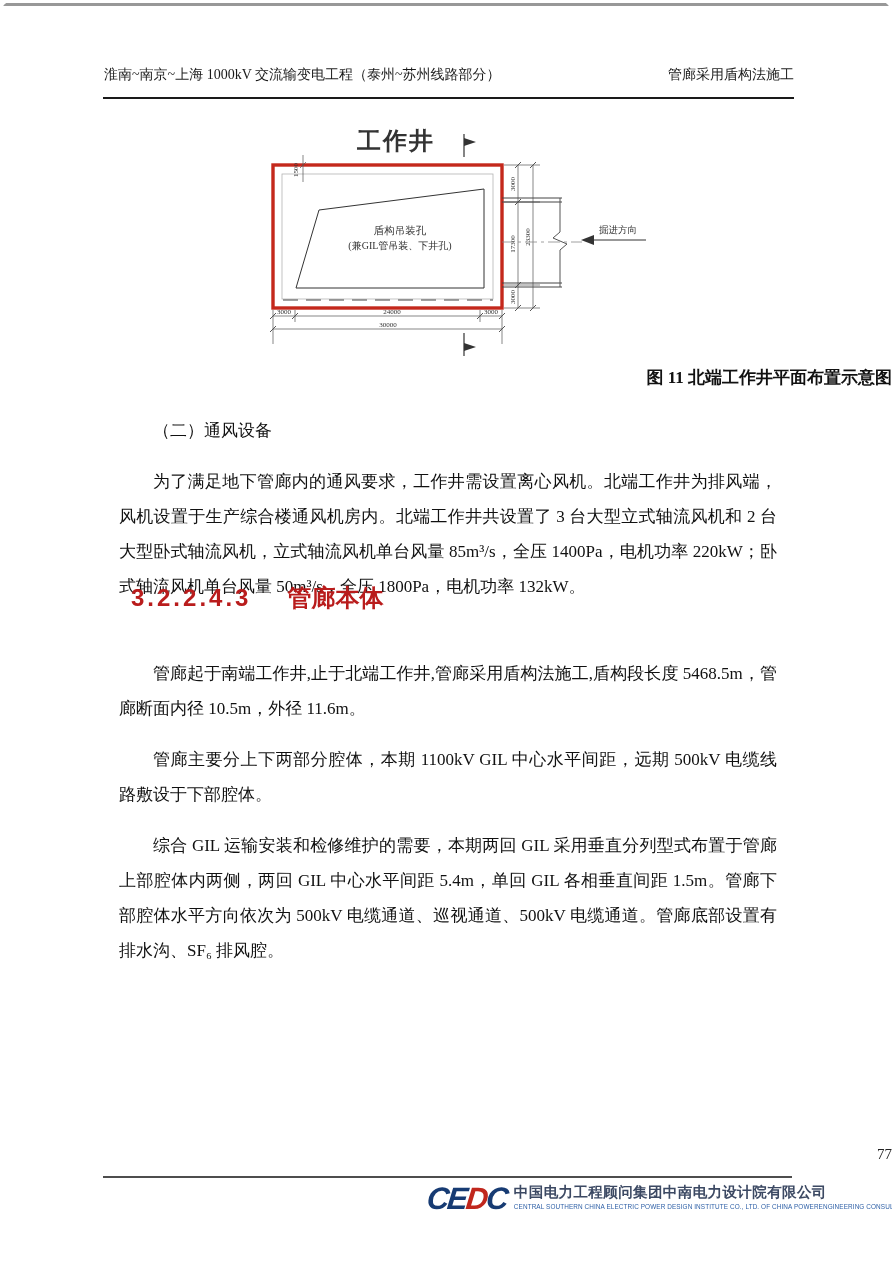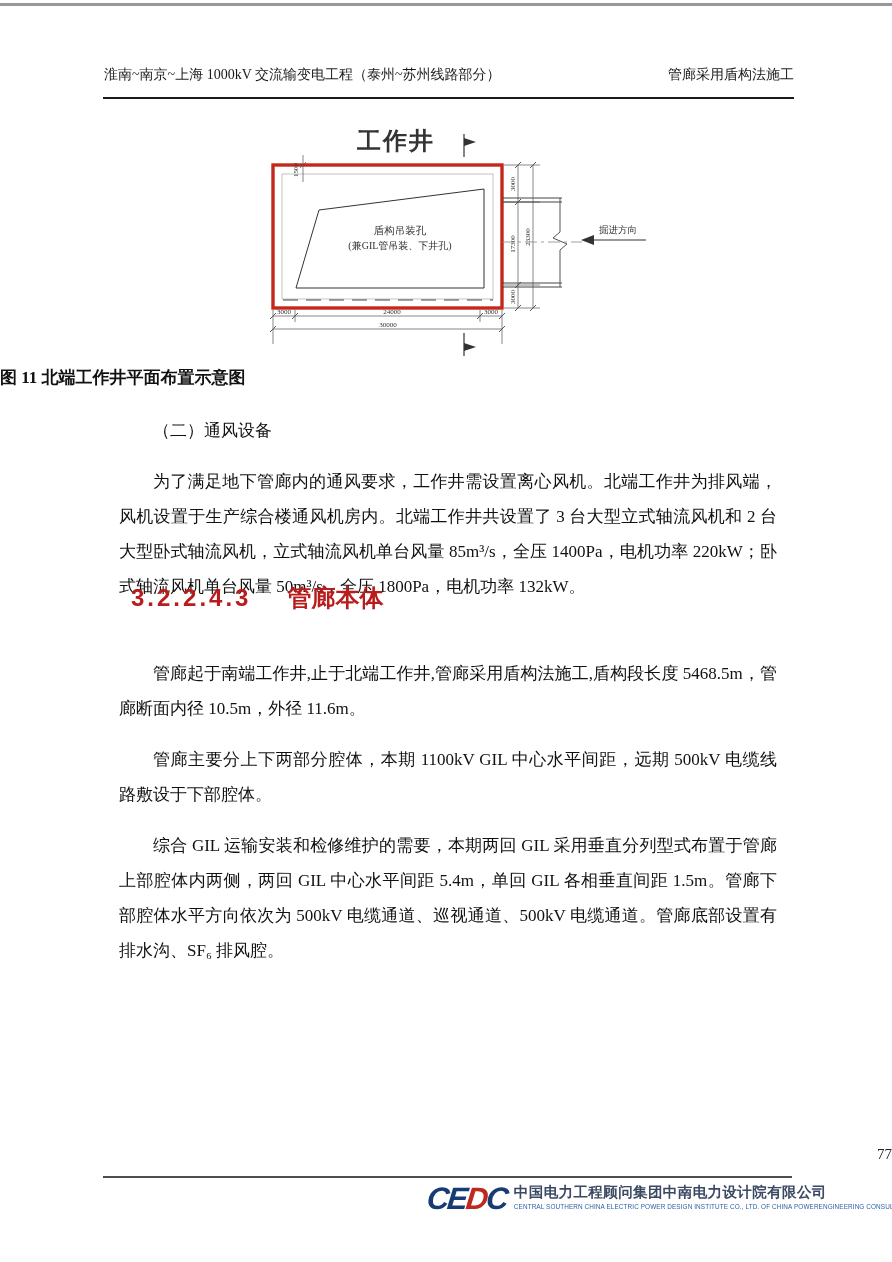--- a/index.html
+++ b/index.html
@@ -1,34 +1,35 @@
 <!DOCTYPE html>
 <html><head>
 <meta charset="utf-8">
 <style>
   html,body { margin:0; padding:0; background:#ffffff; }
   .page {
     position:relative; width:892px; height:1262px; background:#fff;
     font-family:"Liberation Serif","DejaVu Serif",serif; color:#111;
     overflow:hidden;
+    border-radius:15px;
   }
   .top-edge { position:absolute; top:3px; left:0; width:892px; height:3px; background:#989898; }
 
   .header {
     position:absolute; top:66px; left:104px; width:690px;
     display:flex; justify-content:space-between;
     font-size:14px; color:#1a1a1a; white-space:nowrap;
   }
   .header-rule { position:absolute; top:97px; left:103px; width:691px; height:2px; background:#1a1a1a; }
 
   .figure { position:absolute; top:112px; left:250px; width:420px; height:250px; }
   .figure svg { display:block; }
 
   .caption {
-    position:absolute; top:366px; left:0; width:892px; text-align:left;
+    position:absolute; top:366px; left:0; width:892px; text-align:right;
     font-size:17px; font-weight:bold; color:#111;
   }
 
   .body-text {
     position:absolute; left:103px; width:690px;
     font-size:17px; line-height:35px; text-align:justify; color:#111;
   }
   .body-text p { margin:16px; }
   .body-text p.indent { text-indent:2em; }
   .t1 { top:397px; }

